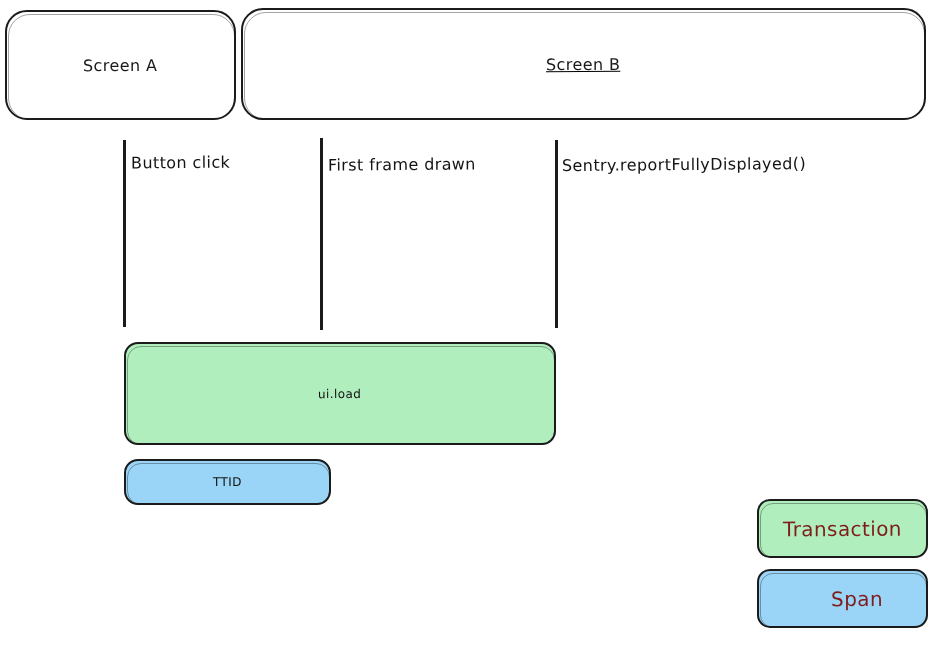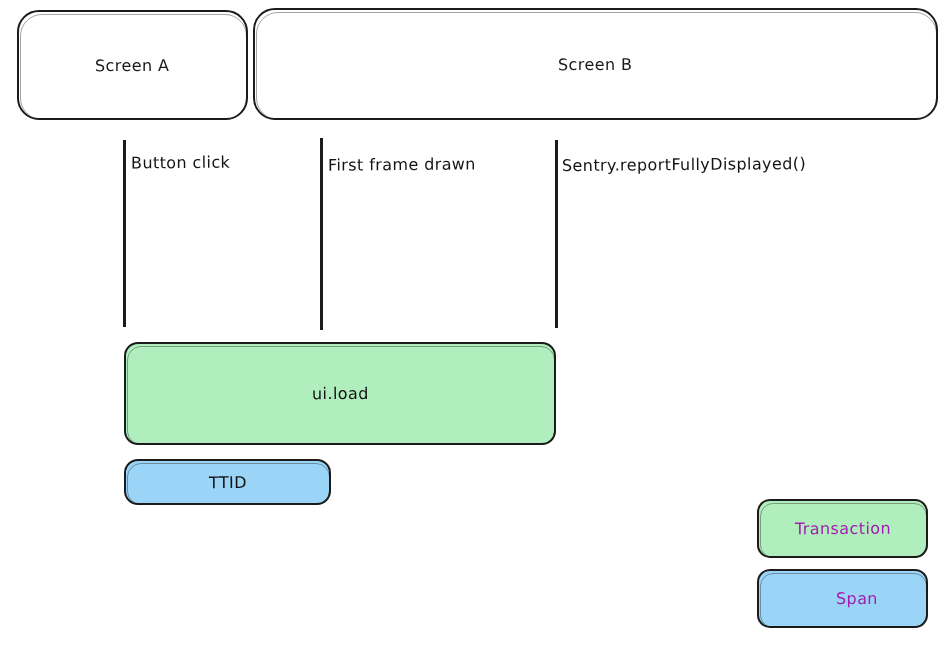--- a/index.html
+++ b/index.html
@@ -26,21 +26,20 @@
   
   .box {
     position: absolute;
     box-sizing: border-box;
     border: 2.6px solid #1b1b1b;
     border-radius: 22px;
     display: flex;
     align-items: center;
     justify-content: center;
     background: #ffffff;
-    margin-left: 12px;
   }
   .box .boxlabel {
     font-size: 16px;
     color: #1a1a1a;
     white-space: nowrap;
     transform: rotate(-0.25deg);
   }
   
   .box::after {
     content: "";
@@ -61,21 +60,21 @@
   }
   .bar::after {
     content: "";
     position: absolute;
     left: 1px; top: 2px; right: -1px; bottom: -2px;
     border-radius: 14px;
     border: 1.1px solid rgba(27,27,27,0.38);
     pointer-events: none;
   }
   .bar .barlabel {
-    font-size: 16px;
+    font-size: 12px;
     color: #111111;
     white-space: nowrap;
     transform: rotate(-0.4deg);
   }
   .legendbox {
     position: absolute;
     box-sizing: border-box;
     border: 2.8px solid #1b1b1b;
     border-radius: 13px;
     display: flex;
@@ -84,22 +83,22 @@
   }
   .legendbox::after {
     content: "";
     position: absolute;
     left: 1px; top: 2px; right: -1px; bottom: -2px;
     border-radius: 13px;
     border: 1.1px solid rgba(27,27,27,0.38);
     pointer-events: none;
   }
   .legendbox .legendlabel {
-    font-size: 16px;
-    color: #a21caf;
+    font-size: 20px;
+    color: #7f1d1d;
     white-space: nowrap;
     transform: rotate(-0.3deg);
   }
   .vline {
     position: absolute;
     width: 2.6px;
     background: #1b1b1b;
   }
   .marker-label {
     position: absolute;
@@ -111,21 +110,21 @@
 </style>
 </head>
 <body>
 
 <div id="canvas">
 
   <div class="box" style="left: 5px; top: 10px; width: 231px; height: 110px;">
     <span class="hand boxlabel">Screen A</span>
   </div>
 
-  <div class="box" style="left: 241px; top: 8px; width: 685px; height: 112px;">
+  <div class="box" style="left: 241px; top: 8px; width: 685px; height: 112px; text-decoration: underline;">
     <span class="hand boxlabel">Screen B</span>
   </div>
 
   <div class="vline" style="left: 123px; top: 140px; height: 187px;"></div>
   <span class="hand marker-label" style="left: 131px; top: 153px;">Button click</span>
 
   <div class="vline" style="left: 320px; top: 138px; height: 192px;"></div>
   <span class="hand marker-label" style="left: 328px; top: 155px;">First frame drawn</span>
 
   <div class="vline" style="left: 555px; top: 140px; height: 188px;"></div>

